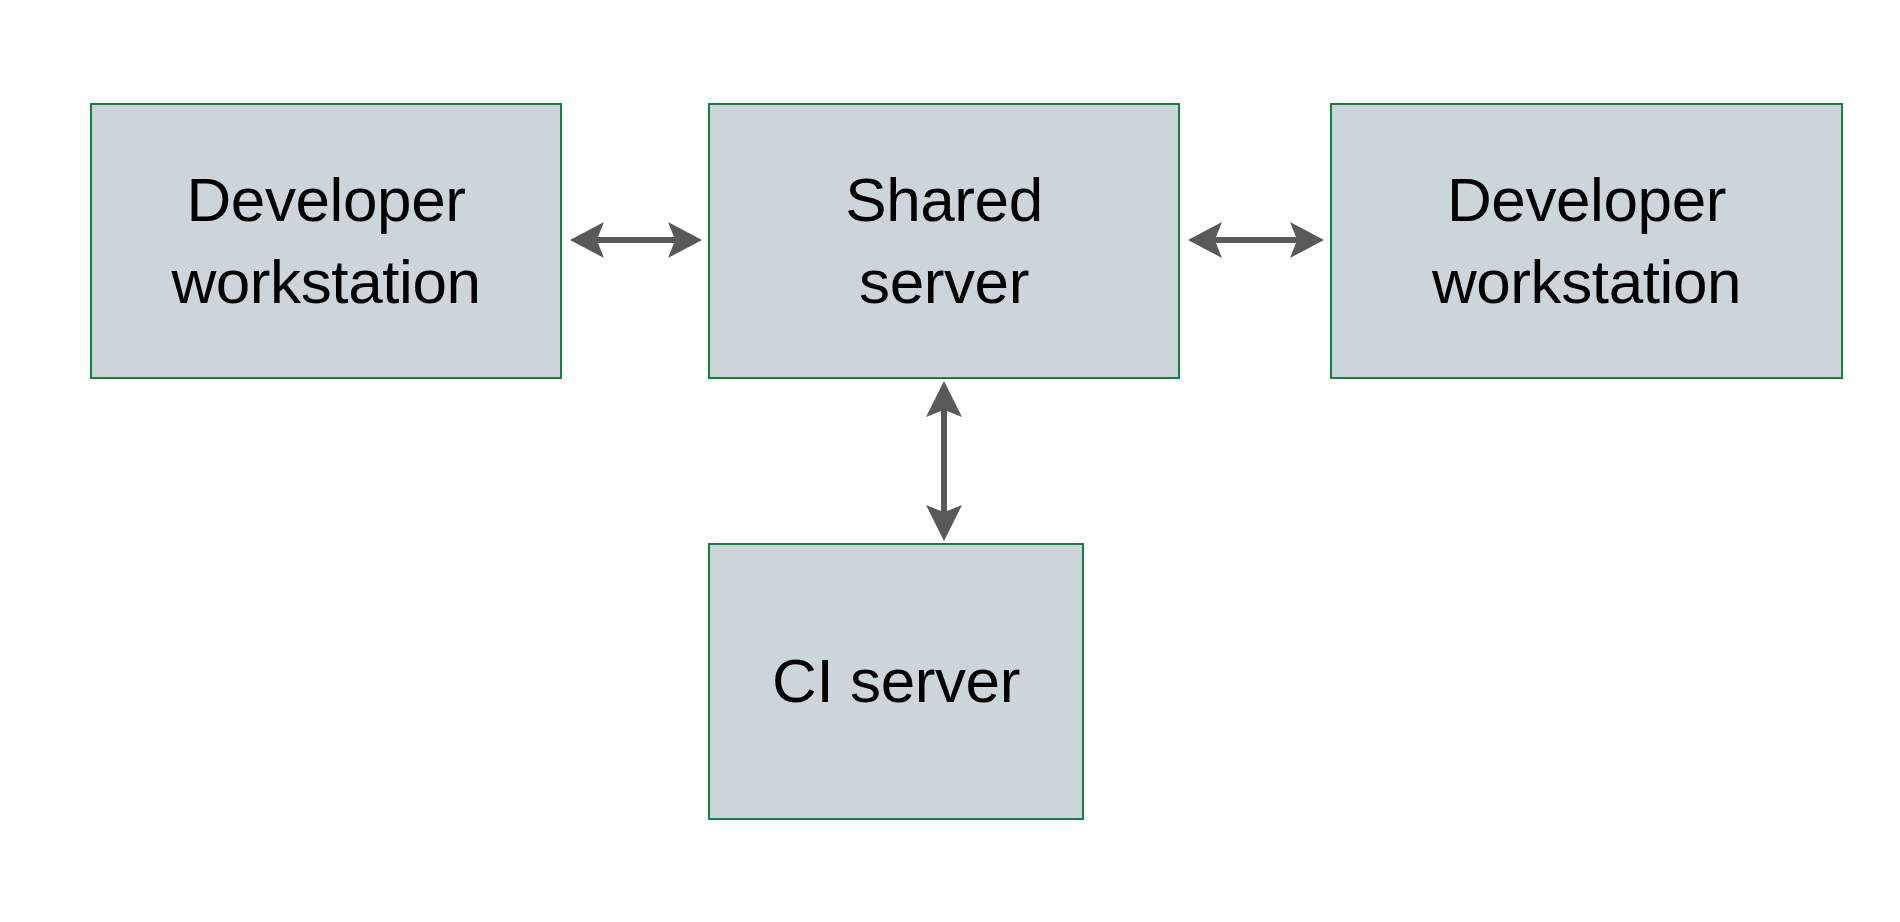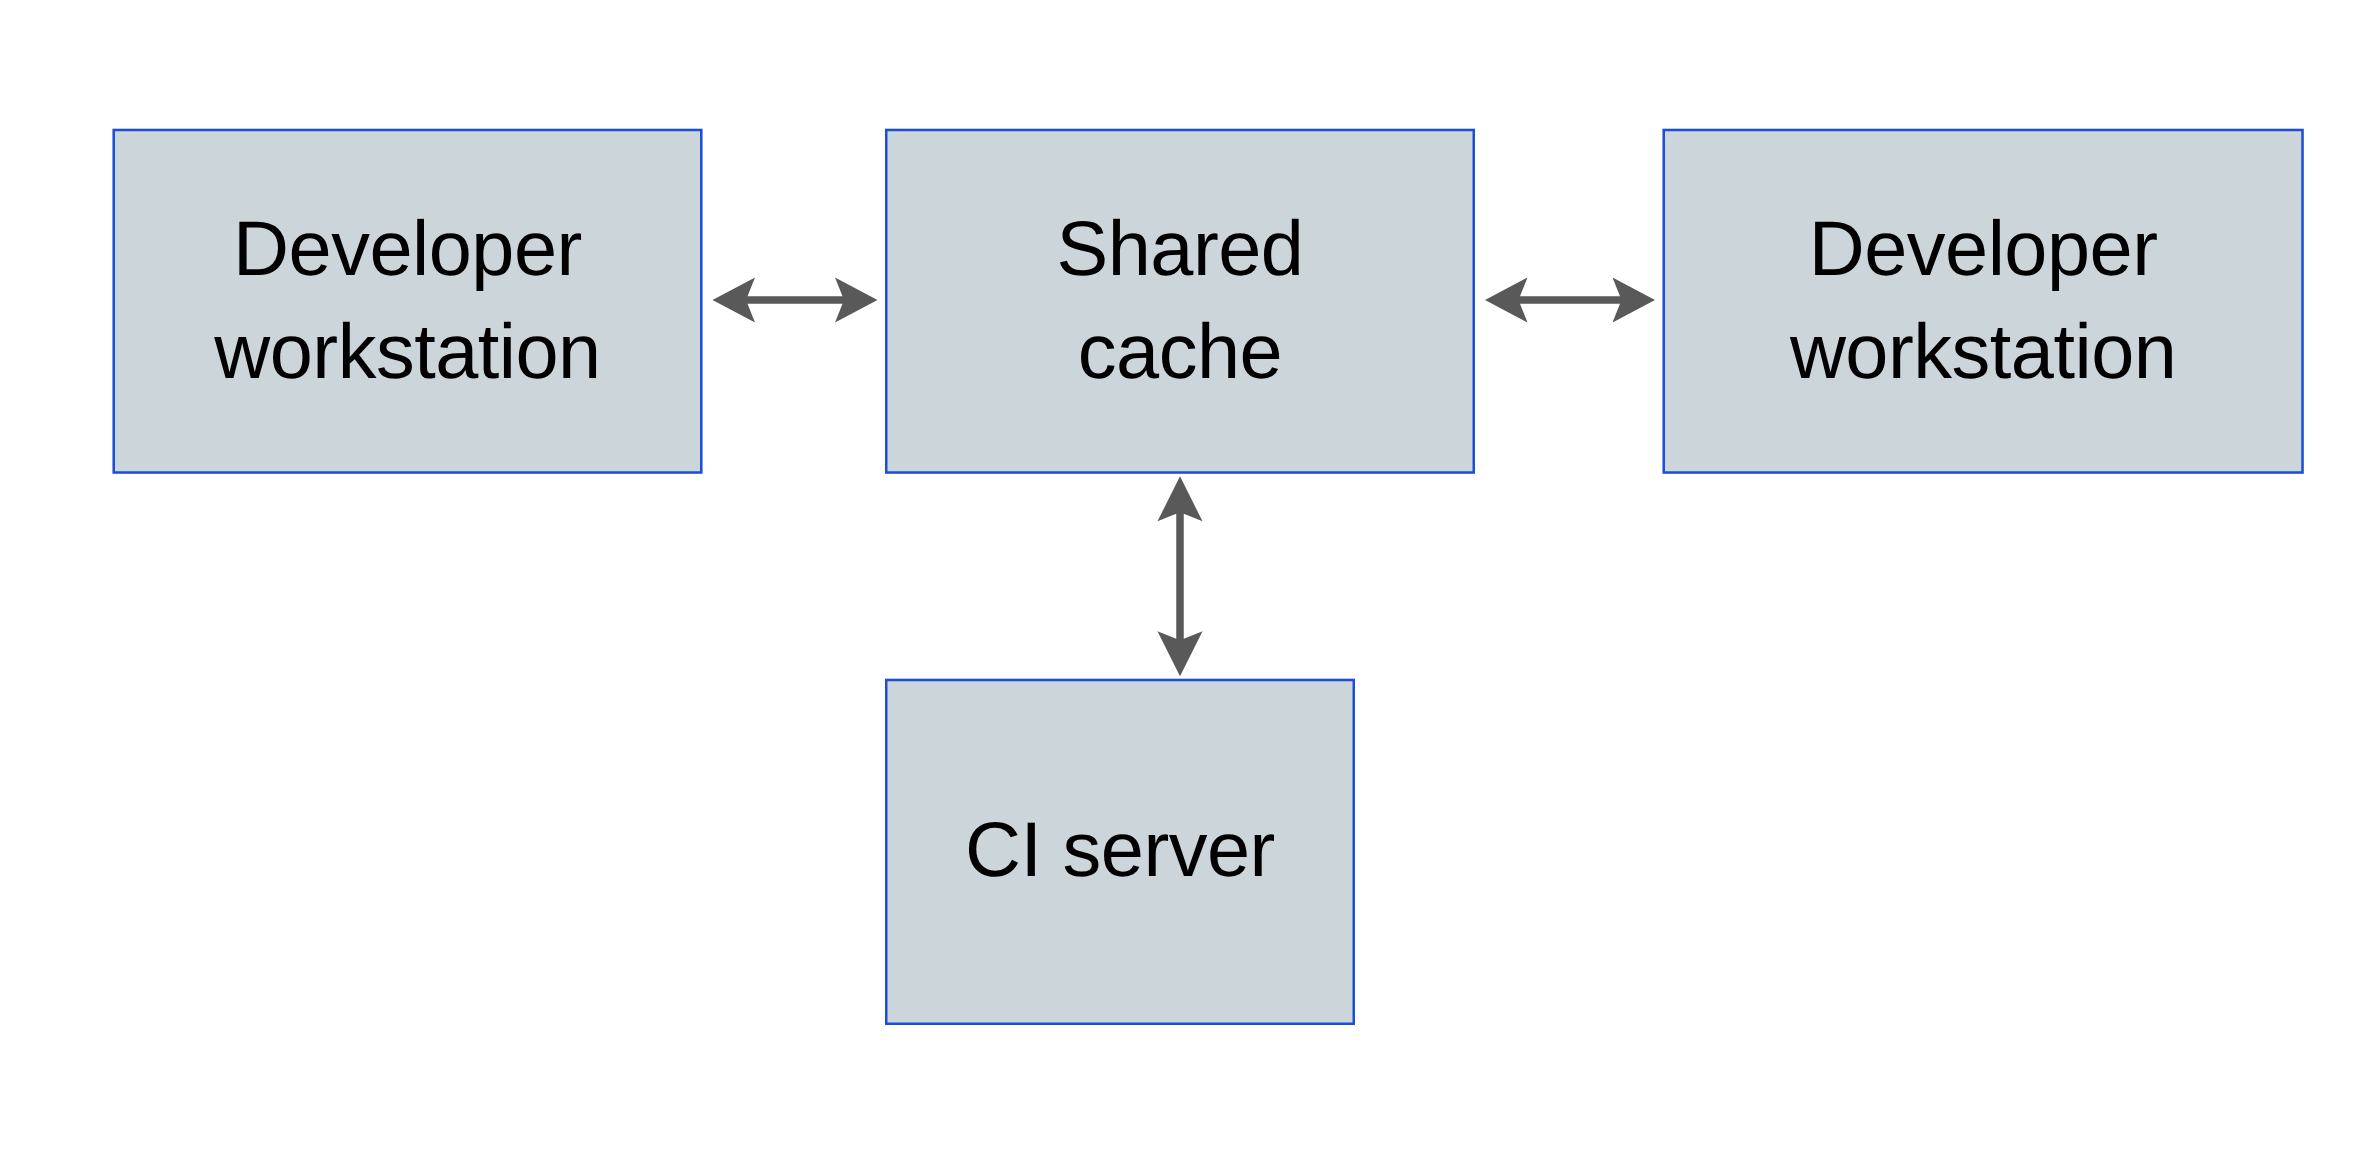--- a/index.html
+++ b/index.html
@@ -15,21 +15,21 @@
     position: relative;
     width: 1900px;
     height: 922px;
     background: #ffffff;
     overflow: hidden;
   }
   .node {
     position: absolute;
     box-sizing: border-box;
     background: #ccd6da;
-    border: 2px solid #1d4ed8;
+    border: 2px solid #15803d;
     display: flex;
     align-items: center;
     justify-content: center;
     text-align: center;
   }
   .node-label {
     color: #000000;
     font-size: 62px;
     line-height: 1.33;
     font-weight: 400;
@@ -55,21 +55,21 @@
 
 <div id="canvas">
 
   <div class="node" id="node-dev-left">
     <span class="node-label">Developer
 workstation</span>
   </div>
 
   <div class="node" id="node-cache">
     <span class="node-label">Shared
-cache</span>
+server</span>
   </div>
 
   <div class="node" id="node-dev-right">
     <span class="node-label">Developer
 workstation</span>
   </div>
 
   <div class="node" id="node-ci">
     <span class="node-label">CI server</span>
   </div>

